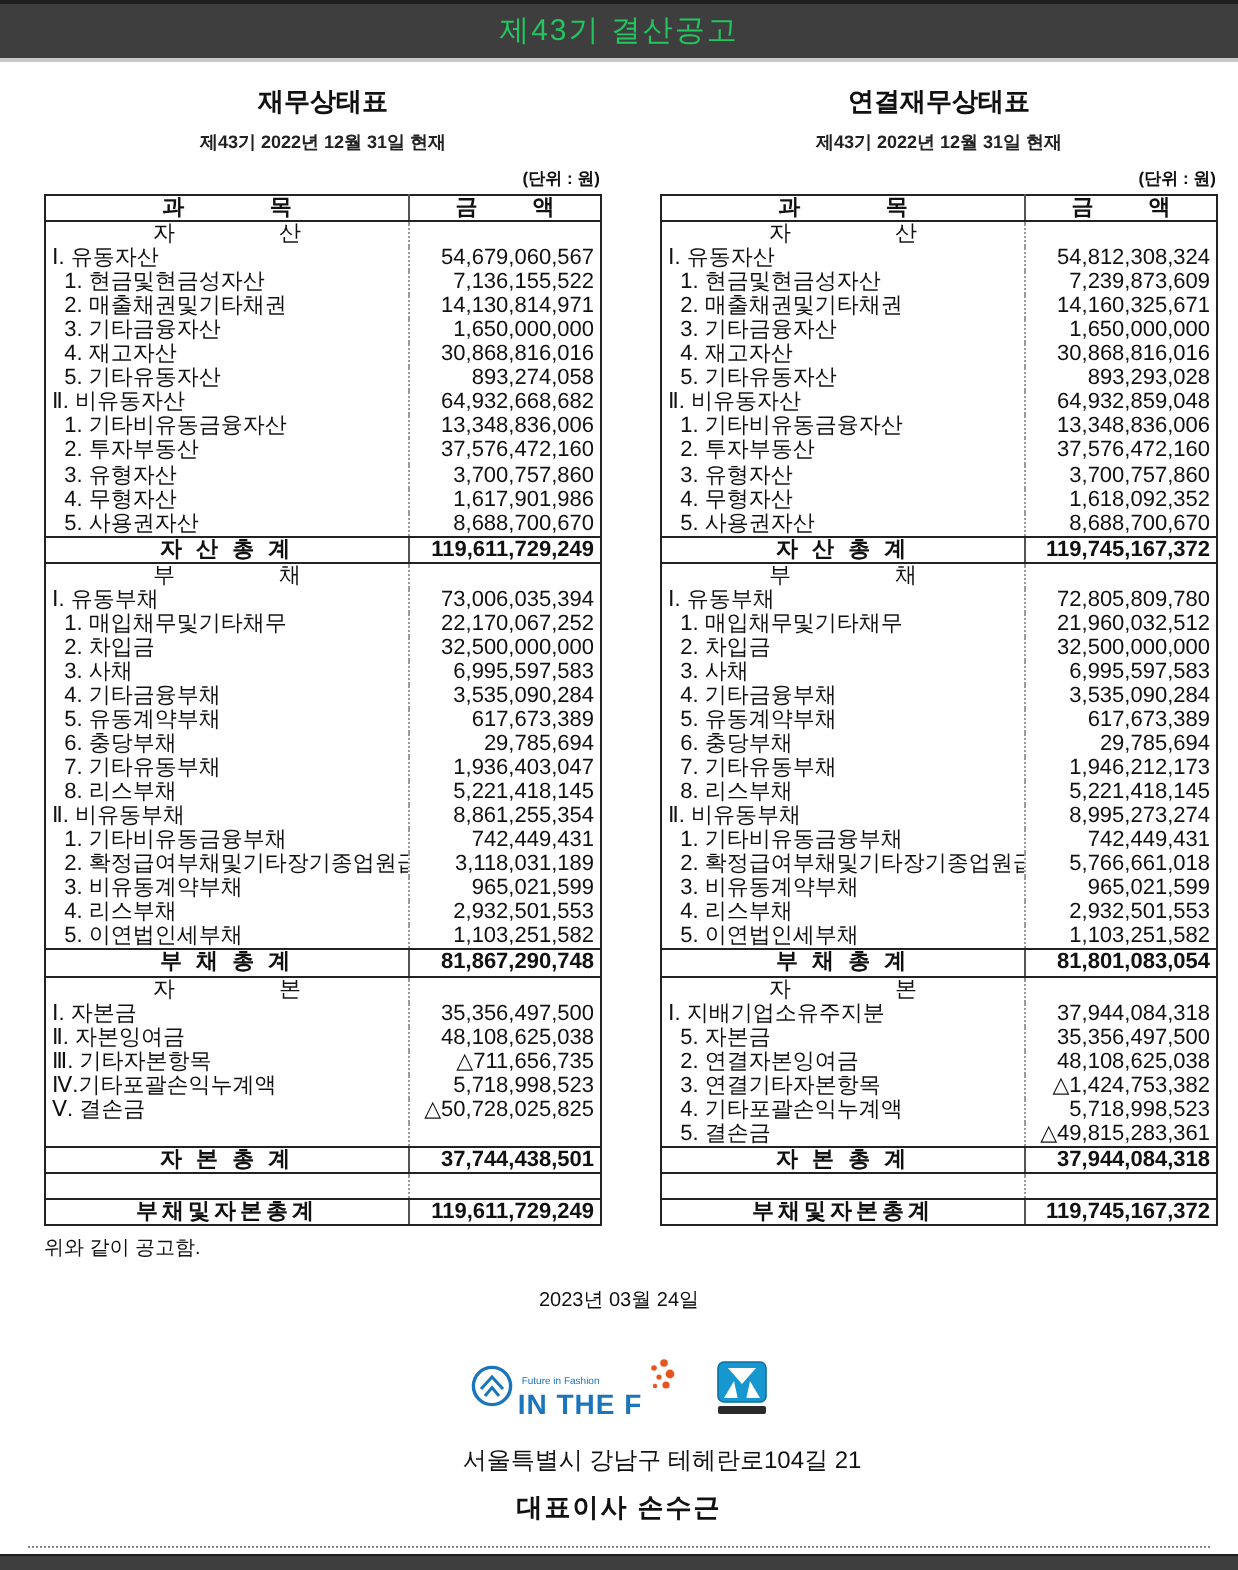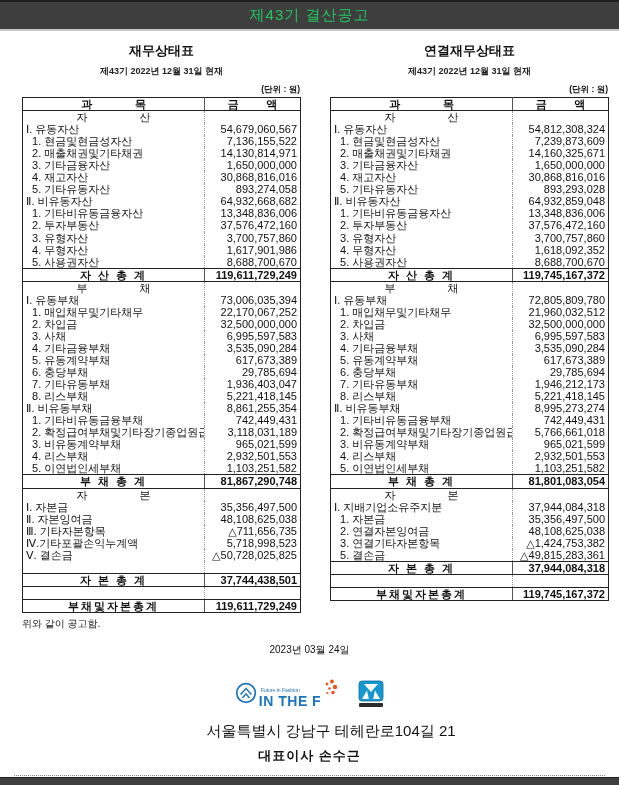--- a/index.html
+++ b/index.html
@@ -43,21 +43,21 @@
 
   
   .notice { font-size:10px; margin:4px 0 0 22px; }
   .pubdate { text-align:center; font-size:10px; margin-top:12px; }
   .company-row { display:flex; align-items:center; justify-content:center; gap:20px; margin-top:17px; height:40px; }
   .logo { display:flex; align-items:flex-end; gap:2px; }
   .logo-textwrap { display:flex; flex-direction:column; line-height:1; }
   .logo-tagline { font-size:5px; color:#1b75bc; margin-bottom:1px; padding-left:2px; }
   .logo-main { font-size:14px; font-weight:bold; color:#1b75bc; letter-spacing:0.5px; }
   .company-name { font-size:14.5px; font-weight:bold; color:#111; letter-spacing:2px; }
-  .address { text-align:center; font-size:15px; margin-top:8px;padding-left:43px; }
+  .address { text-align:center; font-size:12px; margin-top:8px;padding-left:43px; }
   .ceo { text-align:center; font-size:13px; font-weight:bold; margin-top:6px; letter-spacing:1px; }
   .dotline { border-top:1.5px dotted #888; margin:10px 14px 0 14px; }
   .audit { text-align:center; font-size:9.5px; margin-top:5px; line-height:1.55; color:#111; }
   .bottombar { position:absolute; left:0; bottom:0; width:100%; height:7px; background:#3e3e3e; border-top:1px solid #1f1f1f; }
   .seal-wrap { display:flex; flex-direction:column; align-items:center; }
   .seal-strip { width:24px; height:4px; background:#2b2b2b; margin-top:1px; border-radius:1px; }
 </style>
 </head>
 <body>
 
@@ -393,30 +393,34 @@
           </tr>
           <tr class="row-section">
             <td class="cell-label">자                 본</td>
             <td class="cell-amt"> </td>
           </tr>
           <tr class="row-item">
             <td class="cell-label">Ⅰ. 지배기업소유주지분</td>
             <td class="cell-amt">37,944,084,318</td>
           </tr>
           <tr class="row-item">
-            <td class="cell-label">  1. 자본금</td>
+            <td class="cell-label">  5. 자본금</td>
             <td class="cell-amt">35,356,497,500</td>
           </tr>
           <tr class="row-item">
             <td class="cell-label">  2. 연결자본잉여금</td>
             <td class="cell-amt">48,108,625,038</td>
           </tr>
           <tr class="row-item">
             <td class="cell-label">  3. 연결기타자본항목</td>
             <td class="cell-amt">△1,424,753,382</td>
+          </tr>
+          <tr class="row-item">
+            <td class="cell-label">  4. 기타포괄손익누계액</td>
+            <td class="cell-amt">5,718,998,523</td>
           </tr>
           <tr class="row-item">
             <td class="cell-label">  5. 결손금</td>
             <td class="cell-amt">△49,815,283,361</td>
           </tr>
           <tr class="row-total">
             <td class="cell-label">자 본 총 계</td>
             <td class="cell-amt">37,944,084,318</td>
           </tr>
           <tr class="row-empty">

